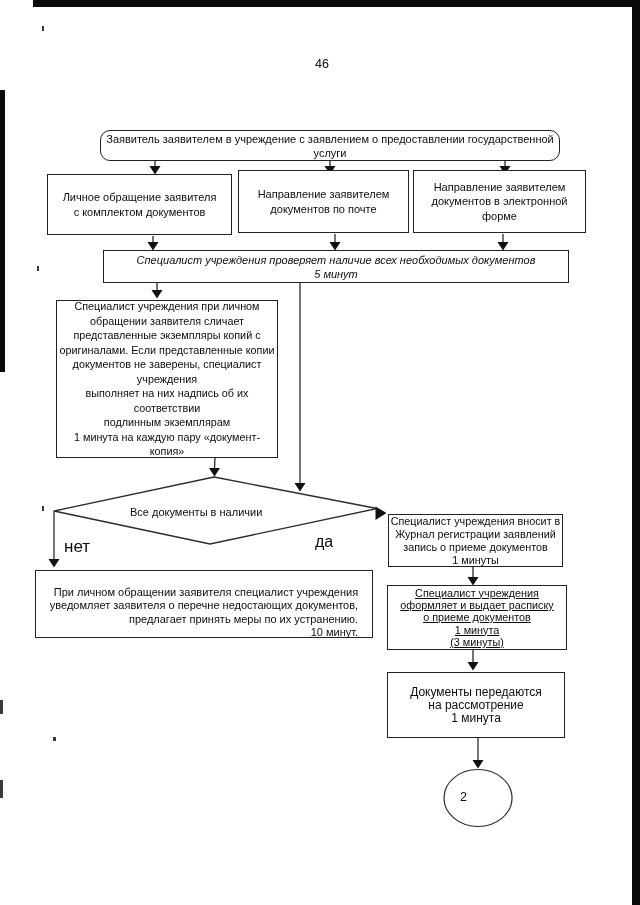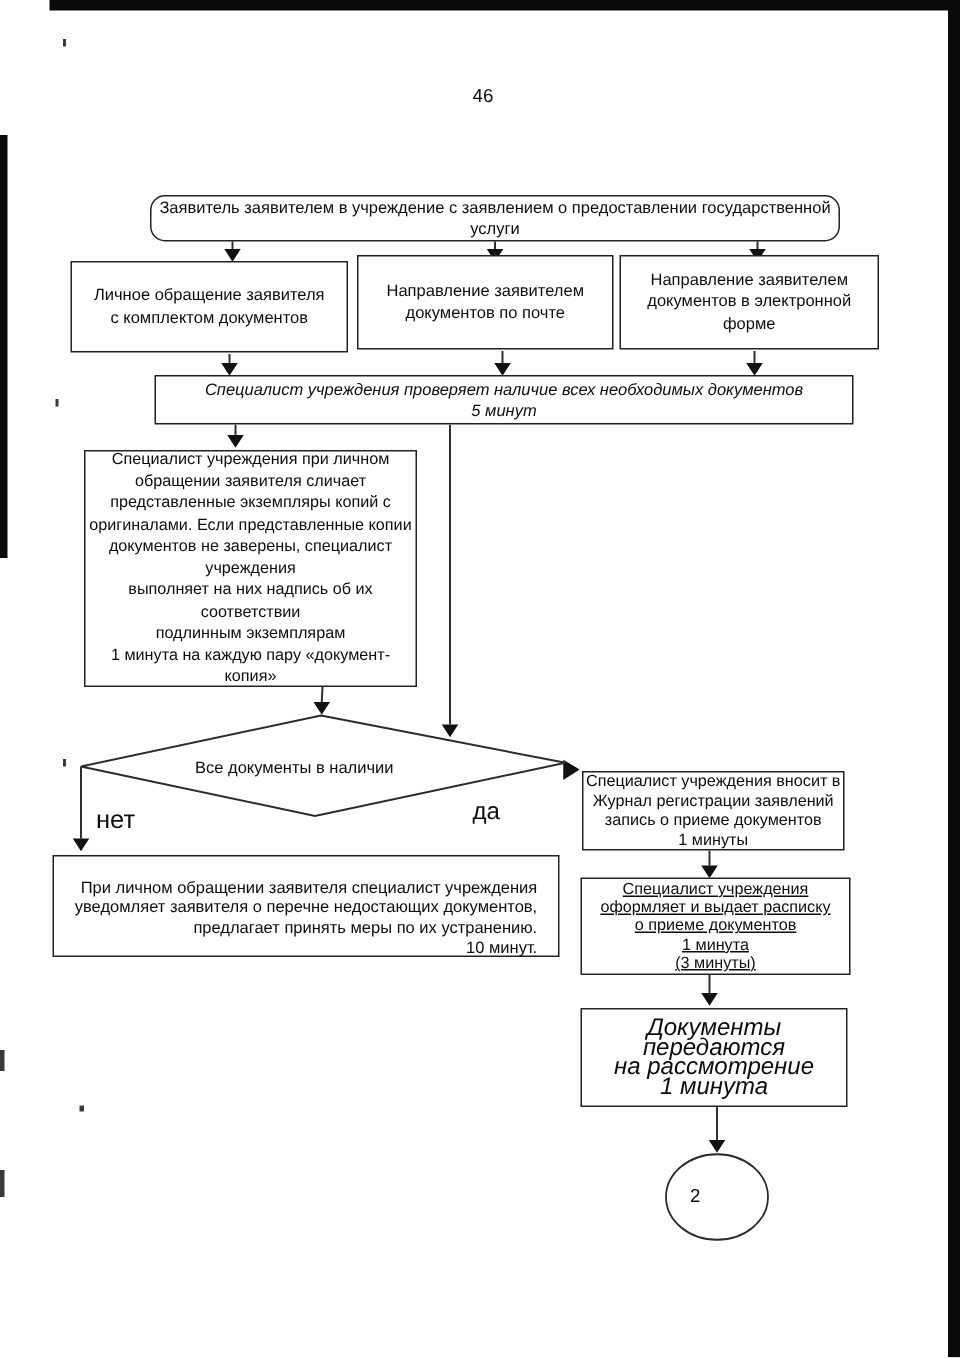--- a/index.html
+++ b/index.html
@@ -22,21 +22,21 @@
   .start   {left:100px;top:130px;width:460px;height:31px;border-radius:10px;}
   .ch1     {left:47px; top:174px;width:185px;height:61px;line-height:14.5px;}
   .ch2     {left:238px;top:170px;width:171px;height:63px;line-height:14.5px;}
   .ch3     {left:413px;top:170px;width:173px;height:63px;line-height:14.5px;}
   .check   {left:103px;top:250px;width:466px;height:33px;font-style:italic;}
   .compare {left:40px; top:300px;width:222px;height:158px;font-size:10.8px;line-height:14.5px;margin-left:16px;}
   .notify  {left:35px; top:570px;width:338px;height:68px;align-items:flex-start;
             padding-top:15px;line-height:13.4px;text-align:right;}
   .register{left:388px;top:514px;width:175px;height:53px;font-size:10.8px;line-height:13px;}
   .receipt {left:387px;top:585px;width:180px;height:65px;font-size:10.8px;line-height:12.3px;text-decoration:underline;}
-  .transfer{left:387px;top:672px;width:178px;height:66px;font-size:16px;line-height:13px;font-style:italic;}
+  .transfer{left:387px;top:672px;width:178px;height:66px;font-size:12px;line-height:13px;}
   
   .flabel{position:absolute;z-index:3;text-align:left;font-size:11px;}
   .dec-label{left:130px;top:506px;width:175px;}
   .dec-no   {left:64px; top:537px;width:34px;font-size:17px;}
   .dec-yes  {left:315px;top:533px;width:30px;font-size:16px;}
   .circle-digit{left:460px;top:790px;width:36px;font-size:12.5px;}
   svg.wires{position:absolute;left:0;top:0;z-index:1;}
 </style>
 </head>
 <body>

